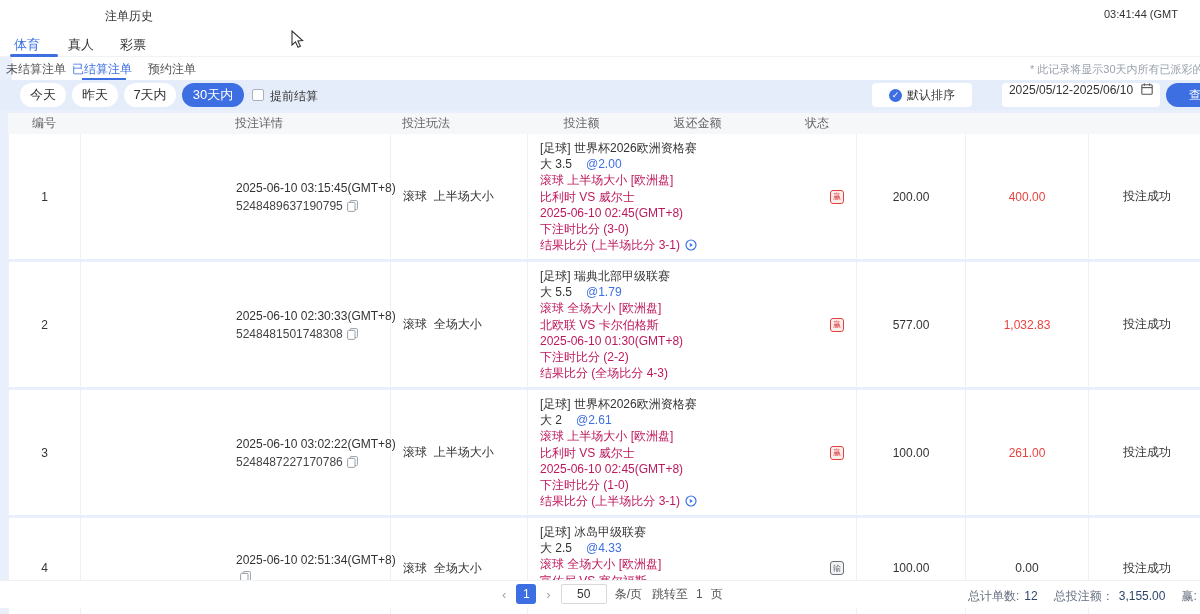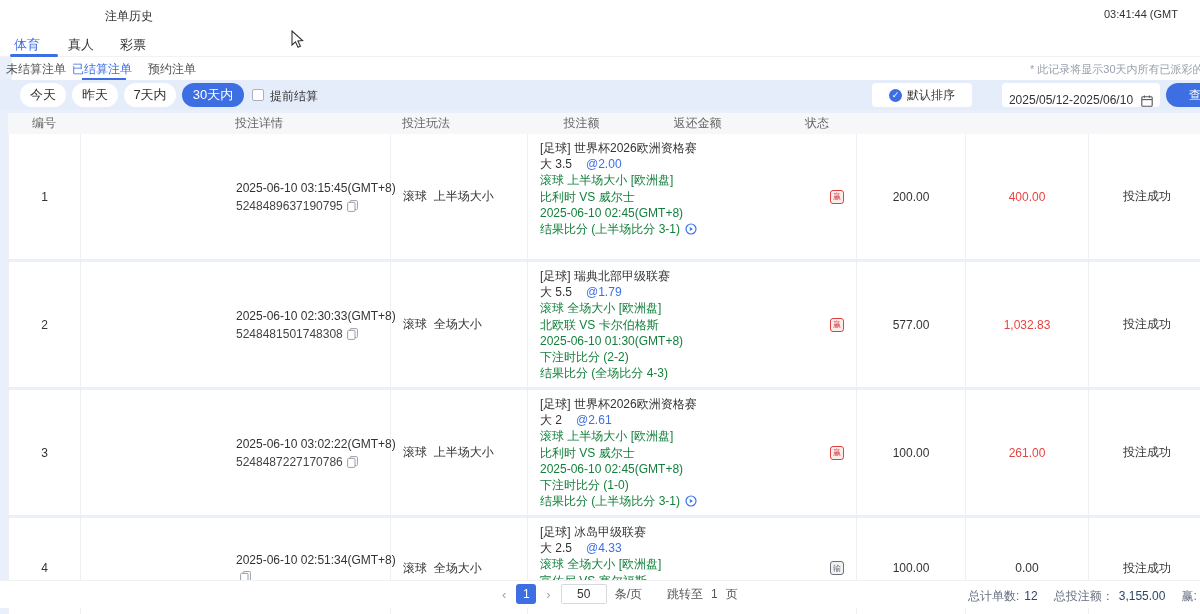--- a/index.html
+++ b/index.html
@@ -28,21 +28,21 @@
           color:#333; font-size:13px; text-align:center; }
   .fbtn.active { background:#3d6fe3; color:#fff; }
   .cbox { position:absolute; left:252px; top:9px; width:12px; height:12px; background:#fff;
           border:1px solid #aab1bd; border-radius:2px; }
   .cblabel { position:absolute; left:270px; top:8px; font-size:12px; color:#333; }
   .sortbtn { position:absolute; left:872px; top:3px; width:100px; height:24px; background:#fff; border-radius:4px;
              display:flex; align-items:center; justify-content:center; gap:5px; font-size:12px; color:#333; }
   .chk { width:13px; height:13px; border-radius:50%; background:#3d6fe3; color:#fff; font-size:9px;
          line-height:13px; text-align:center; }
   .datebox { position:absolute; left:1002px; top:3px; width:158px; height:24px; background:#fff; border-radius:4px;
-             display:flex; align-items:flex-end; justify-content:center; gap:8px; font-size:12px; color:#333; }
+             display:flex; align-items:flex-start; justify-content:center; gap:8px; font-size:12px; color:#333; }
   .searchbtn { position:absolute; left:1166px; top:3px; width:70px; height:24px; border-radius:12px;
                background:#3d6fe3; color:#fff; font-size:12px; text-align:center; line-height:24px; }
 
   
   .table { position:absolute; left:8px; top:113px; width:1206px; }
   .thead { height:21px; background:#f6f7f9; display:flex; align-items:center; color:#666; font-size:12px; }
   .th1 { width:72px; text-align:center; }
   .th2 { width:310px; padding-left:155px; }
   .th3 { width:137px; padding-left:12px; }
   .th4 { width:329px; padding-left:12px; }
@@ -56,42 +56,42 @@
   .c { border-right:1px solid #edeff2; font-size:12px; }
   .c1 { width:72px; display:flex; align-items:center; justify-content:center; color:#333; }
   .c2 { width:310px; display:flex; flex-direction:column; justify-content:center; padding-left:155px; }
   .c2 .time { color:#333; margin-bottom:4px; white-space:nowrap; }
   .c2 .idline { display:flex; align-items:center; gap:4px; color:#444; white-space:nowrap; }
   .c3 { width:137px; display:flex; align-items:center; padding-left:12px; color:#333; white-space:pre; }
   .c4 { width:329px; padding:6px 16px 0 12px; position:relative; }
   .c4 .l { height:16.2px; line-height:16.2px; white-space:pre; }
   .c4 .league { color:#333; }
   .c4 .pickline .odds { color:#3d6fe3; margin-left:14px; }
-  .c4 .g { color:#15803d; }
+  .c4 .g { color:#be185d; }
   .c4 .resultline { display:flex; align-items:center; gap:5px; }
   .badge { position:absolute; right:12px; top:50%; transform:translateY(-50%); width:14px; height:14px;
            border-radius:3px; font-size:8px; display:flex; align-items:center; justify-content:center; }
   .badge.win  { border:1px solid #e0403d; color:#e0403d; background:#fdeeee; }
   .badge.loss { border:1px solid #6b7078; color:#6b7078; background:#f1f2f3; }
   .c5 { width:109px; display:flex; align-items:center; justify-content:center; color:#333; }
   .c6 { width:123px; display:flex; align-items:center; justify-content:center; color:#333; }
   .c6.red { color:#e8433f; }
   .c7 { width:116px; display:flex; align-items:center; justify-content:center; color:#333; border-right:none; }
 
   
   .footer { position:absolute; top:580px; left:0; width:1200px; height:28px; background:#fff;
             border-top:1px solid #f0f1f3; }
   .pager { position:absolute; left:500px; top:3px; display:flex; align-items:center; gap:8px;
            font-size:12px; color:#555; }
   .pg-arrow { color:#a0a4ab; font-size:13px; padding:0 2px; }
   .pg-page { width:20px; height:20px; background:#3d6fe3; color:#fff; border-radius:3px; text-align:center;
              line-height:20px; font-size:12px; }
   .pg-input { width:46px; height:20px; border:1px solid #d9d9d9; border-radius:2px; text-align:center;
               font-size:12px; font-family:"Liberation Sans",sans-serif; color:#333; }
-  .pg-jump { margin-left:17px; }
+  .pg-jump { margin-left:2px; }
   .totals { position:absolute; left:968px; top:7px; font-size:12px; color:#667080; white-space:nowrap;
             display:flex; gap:16px; }
   .totals b { font-weight:normal; color:#2e4668; margin-left:5px; }
 
   .cursor { position:absolute; left:291px; top:30px; z-index:50; }
   .cal-icon svg, .copy-icon svg, .replay-icon svg { display:block; }
 </style>
 </head>
 <body>
 
@@ -164,20 +164,21 @@
         </span>
       </div>
     </div>
     <div class="c c3">滚球  上半场大小</div>
     <div class="c c4">
       <div class="l league">[足球] 世界杯2026欧洲资格赛</div>
       <div class="l pickline"><span>大 3.5</span><span class="odds">@2.00</span></div>
       <div class="l g">滚球 上半场大小 [欧洲盘]</div>
       <div class="l g">比利时 VS 威尔士</div>
       <div class="l g">2025-06-10 02:45(GMT+8)</div>
+      <div class="l g">下注时比分 (3-0)</div>
       <div class="l g resultline">
         <span>结果比分 (上半场比分 3-1)</span>
         <span class="replay-icon">
           <svg width="12" height="12" viewBox="0 0 12 12">
                 <circle cx="6" cy="6" r="5" fill="none" stroke="#3d74e8" stroke-width="1.2"></circle>
                 <path d="M4.8 3.9l3.1 2.1-3.1 2.1z" fill="#3d74e8"></path>
               </svg>
         </span>
       </div>
       <span class="badge win">赢</span>

